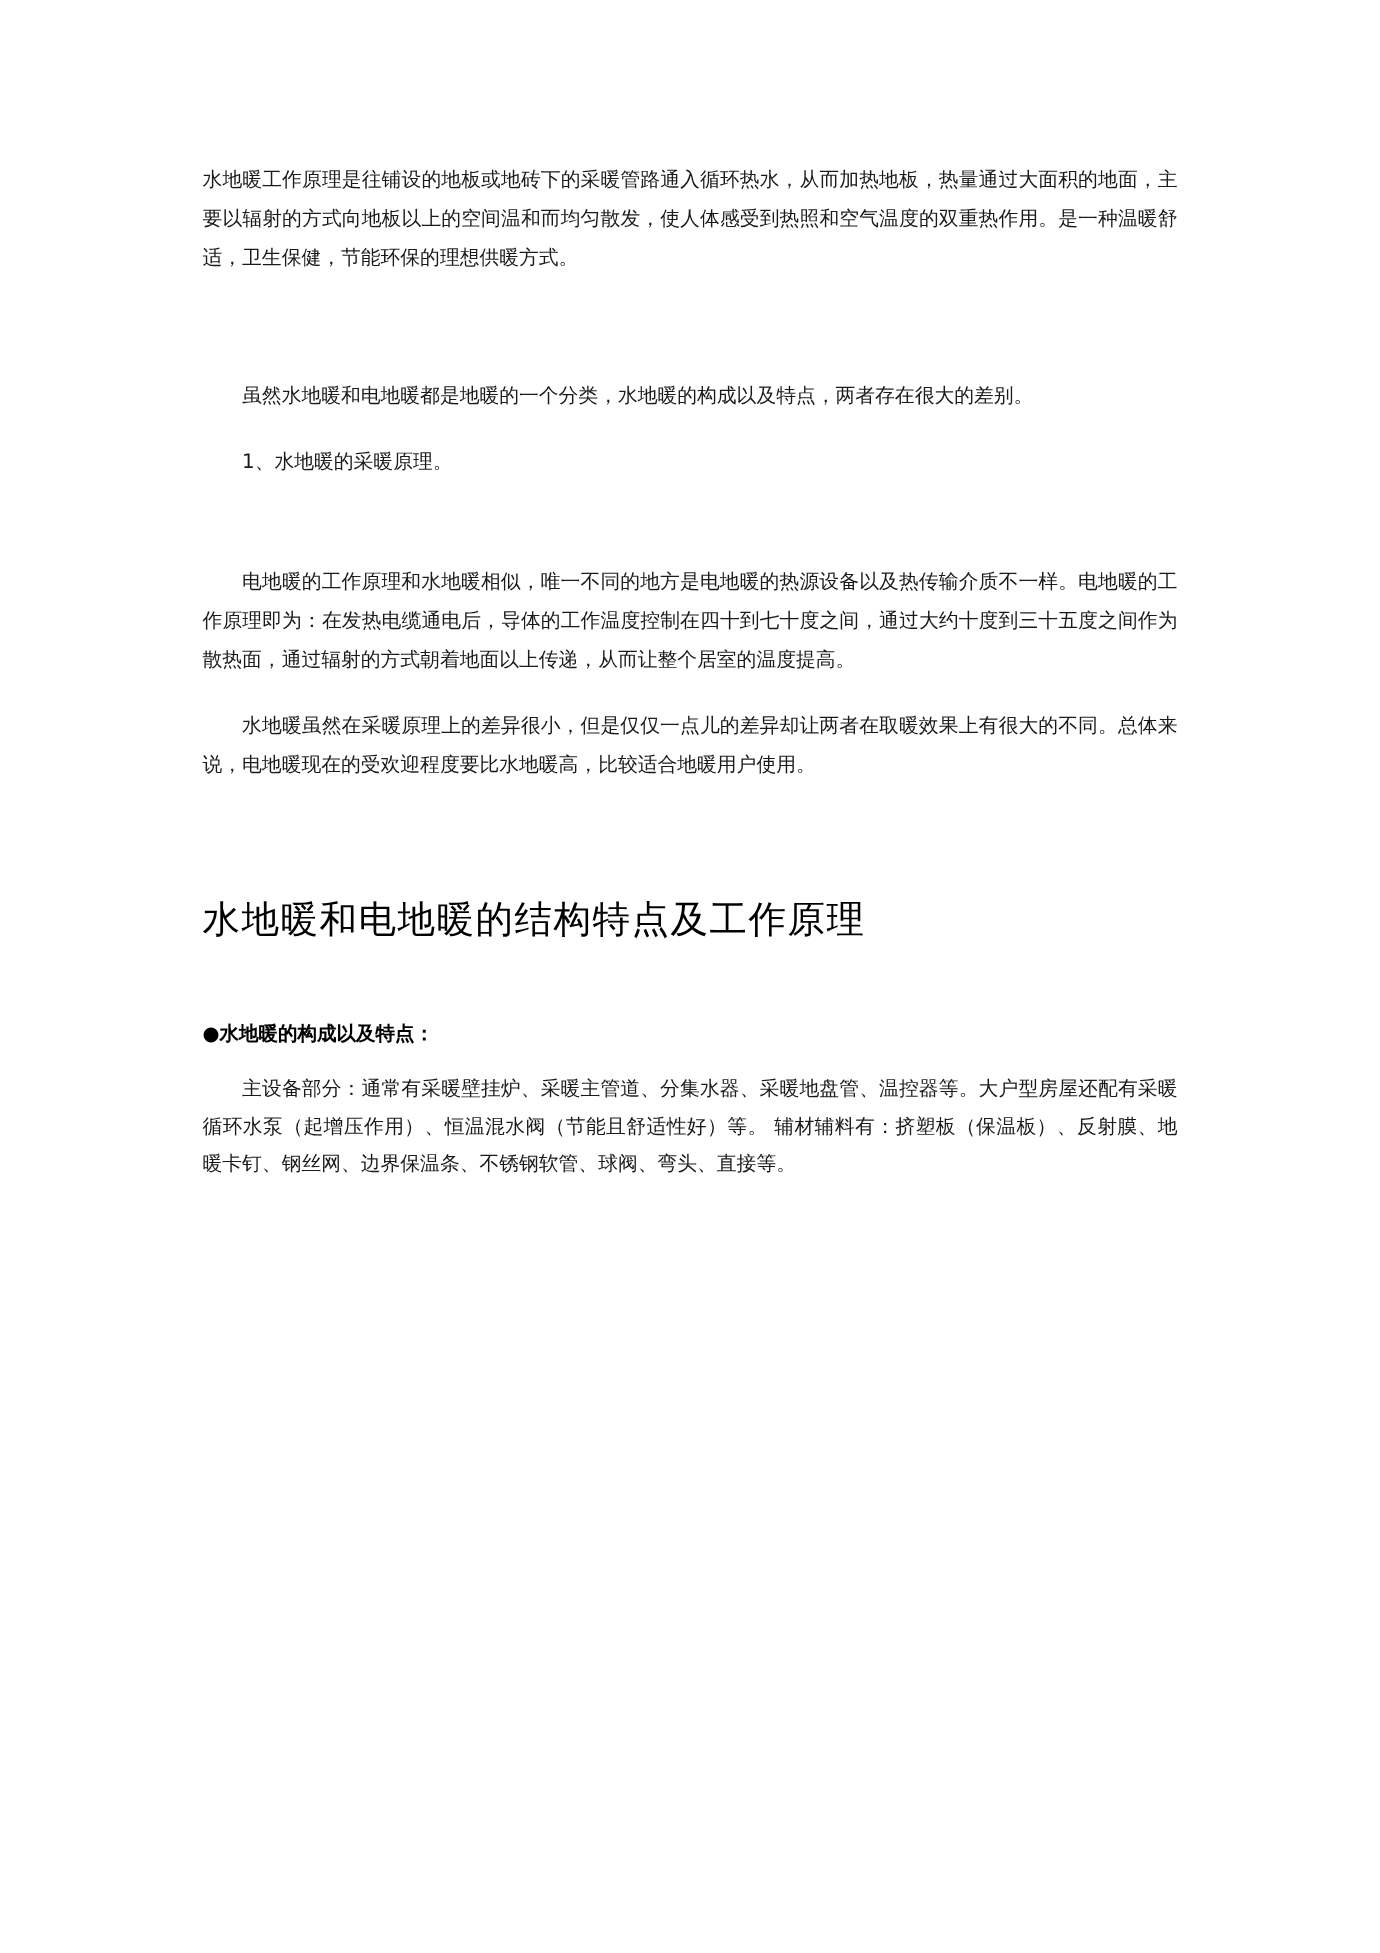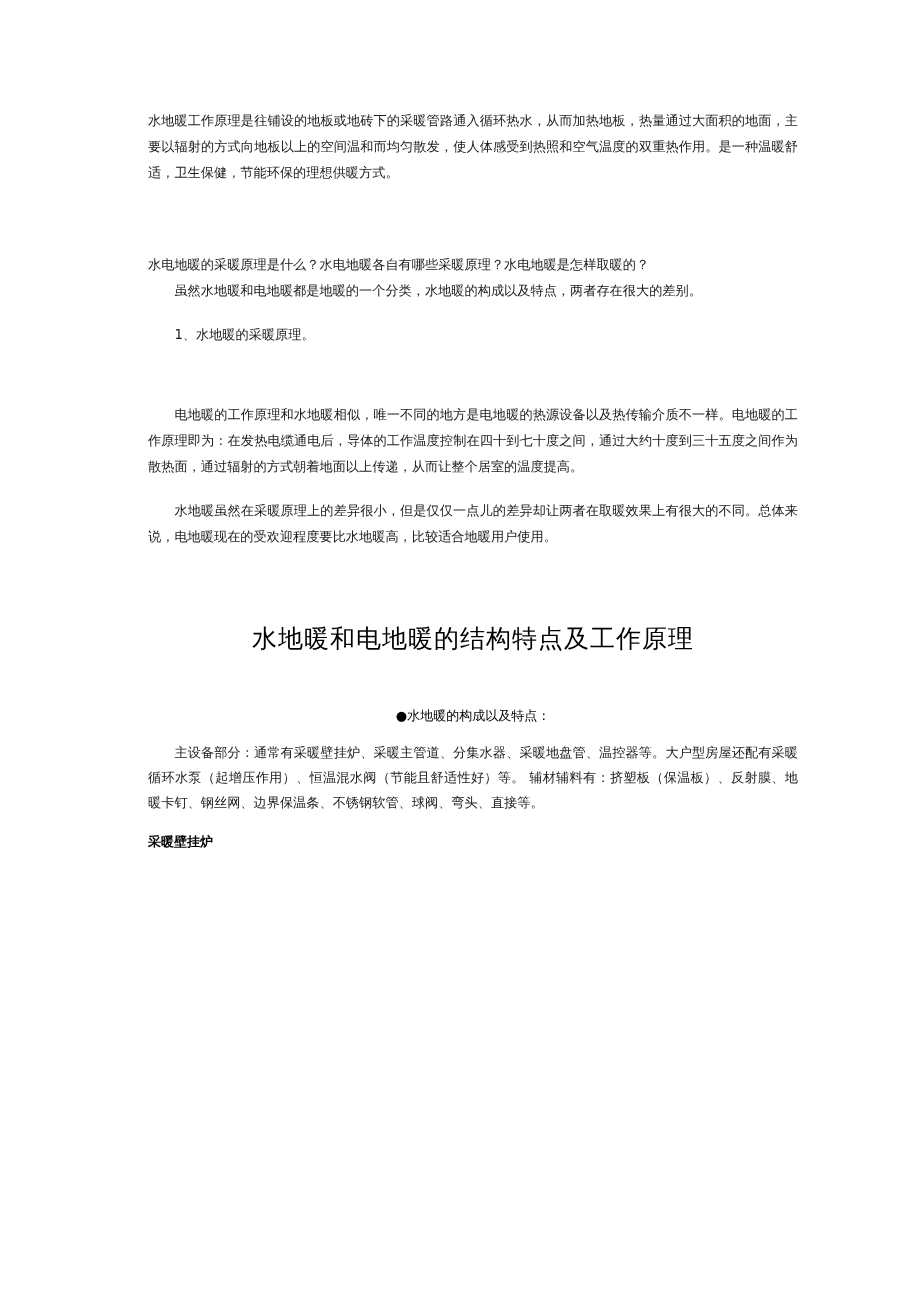--- a/index.html
+++ b/index.html
@@ -17,21 +17,20 @@
   .page {
     position: relative;
     width: 920px;
     height: 1302px;
     background: #ffffff;
     box-sizing: border-box;
     padding: 108px 135px 0 135px;
   }
   .doc {
     width: 650px;
-    margin-left: 13px;
   }
   p {
     margin: 0;
     padding: 0;
   }
   .body-text {
     font-size: 13.2px;
     line-height: 26px;
     text-align: justify;
     color: #1a1a1a;
@@ -45,52 +44,50 @@
   .indent-2 { text-indent: 2em; }
   .q-line {
     font-size: 13.2px;
     line-height: 26px;
     color: #1a1a1a;
   }
   h1.doc-title {
     font-family: "DejaVu Serif", "Liberation Serif", serif;
     font-size: 25px;
     font-weight: normal;
-    text-align: center;
+    text-align: left;
     margin: 0;
     padding: 0;
     letter-spacing: 1px;
     color: #000;
   }
   .section-head {
     font-size: 13px;
-    font-weight: normal;
+    font-weight: bold;
     line-height: 26px;
     color: #000;
-    text-align: center;
   }
   .sub-head {
     font-size: 13px;
     font-weight: bold;
     line-height: 26px;
     color: #000;
   }
   .tight { line-height: 25px; }
 </style>
 </head>
 <body>
 
 <div class="page">
   <div class="doc">
 
     <p class="body-text intro">水地暖工作原理是往铺设的地板或地砖下的采暖管路通入循环热水，从而加热地板，热量通过大面积的地面，主要以辐射的方式向地板以上的空间温和而均匀散发，使人体感受到热照和空气温度的双重热作用。是一种温暖舒适，卫生保健，节能环保的理想供暖方式。</p>
 
     <div class="gap-lg"></div>
 
-    <p class="q-line">水电地暖的采暖原理是什么？水电地暖各自有哪些采暖原理？水电地暖是怎样取暖的？</p>
 
     <p class="body-text indent-2">虽然水地暖和电地暖都是地暖的一个分类，水地暖的构成以及特点，两者存在很大的差别。</p>
 
     <div class="gap-md"></div>
 
     <p class="body-text indent-2">1、水地暖的采暖原理。</p>
 
     <div class="gap-md"></div>
 
 
@@ -112,20 +109,19 @@
     <div style="height:48px"></div>
 
     <p class="section-head">●水地暖的构成以及特点：</p>
 
     <div class="gap-sm"></div>
 
     <p class="body-text tight indent-2">主设备部分：通常有采暖壁挂炉、采暖主管道、分集水器、采暖地盘管、温控器等。大户型房屋还配有采暖循环水泵（起增压作用）、恒温混水阀（节能且舒适性好）等。 辅材辅料有：挤塑板（保温板）、反射膜、地暖卡钉、钢丝网、边界保温条、不锈钢软管、球阀、弯头、直接等。</p>
 
     <div style="height:14px"></div>
 
-    <p class="sub-head">采暖壁挂炉</p>
 
 
     <div style="height:14px"></div>
 
 
   </div>
 </div>
 
 </body></html>

